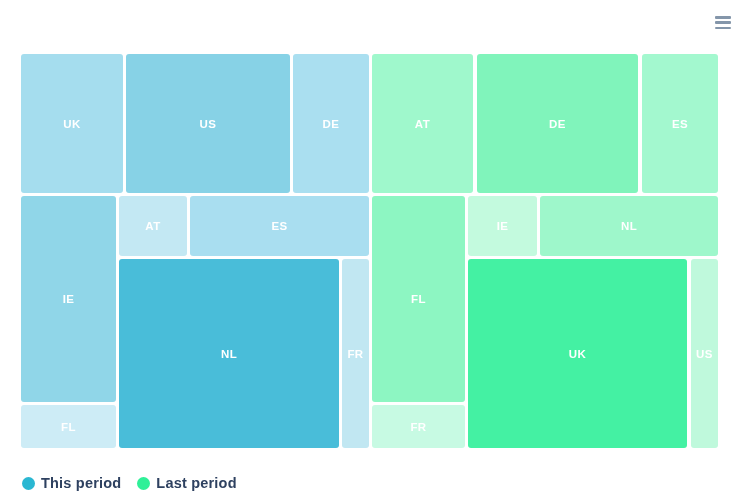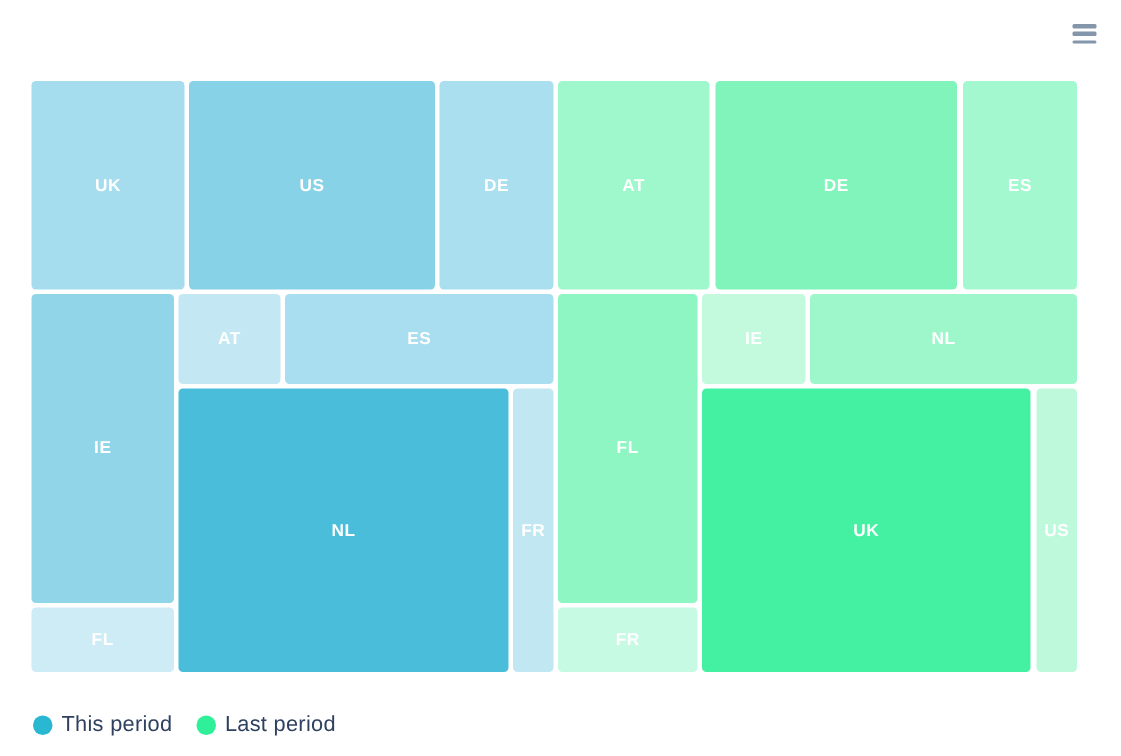--- a/index.html
+++ b/index.html
@@ -55,20 +55,21 @@
     letter-spacing: 0.4px;
     user-select: none;
   }
   .legend {
     position: absolute;
     left: 22px;
     top: 475px;
     display: flex;
     align-items: flex-start;
     gap: 16px;
+    font-weight: bold;
   }
   .legend-item {
     display: flex;
     align-items: center;
     gap: 6px;
     cursor: pointer;
   }
   .legend-dot {
     width: 13px;
     height: 13px;

